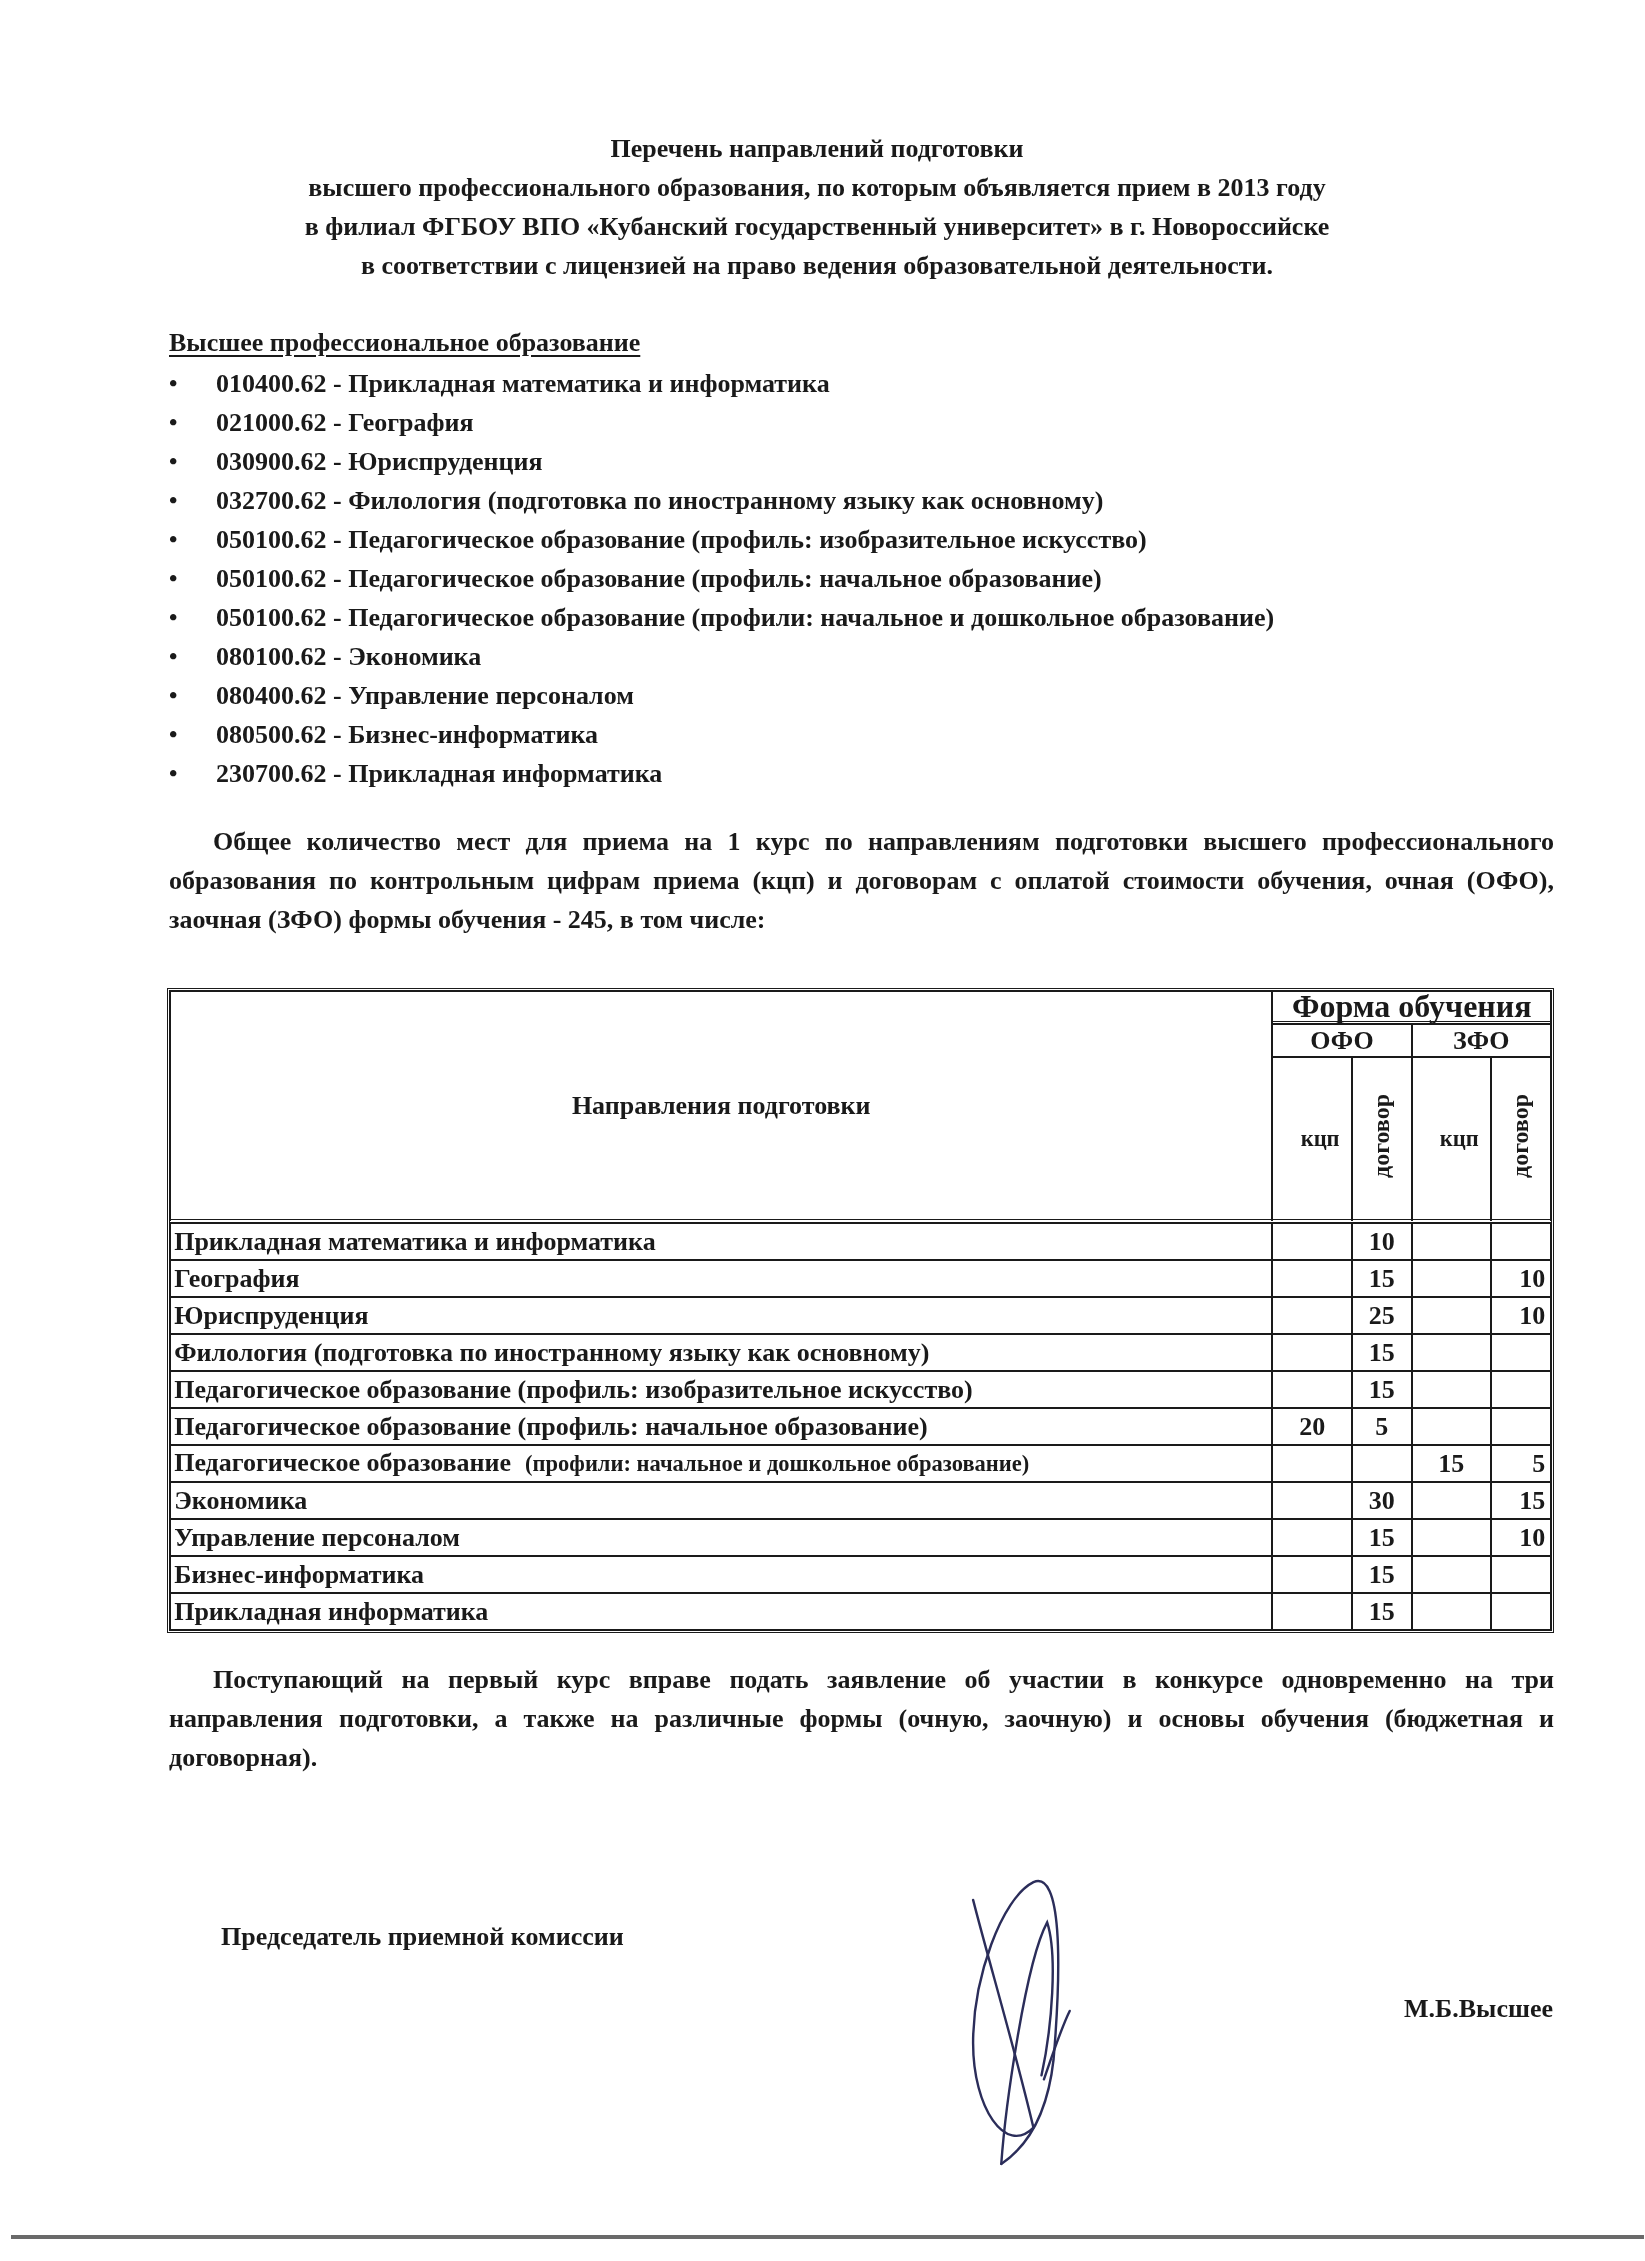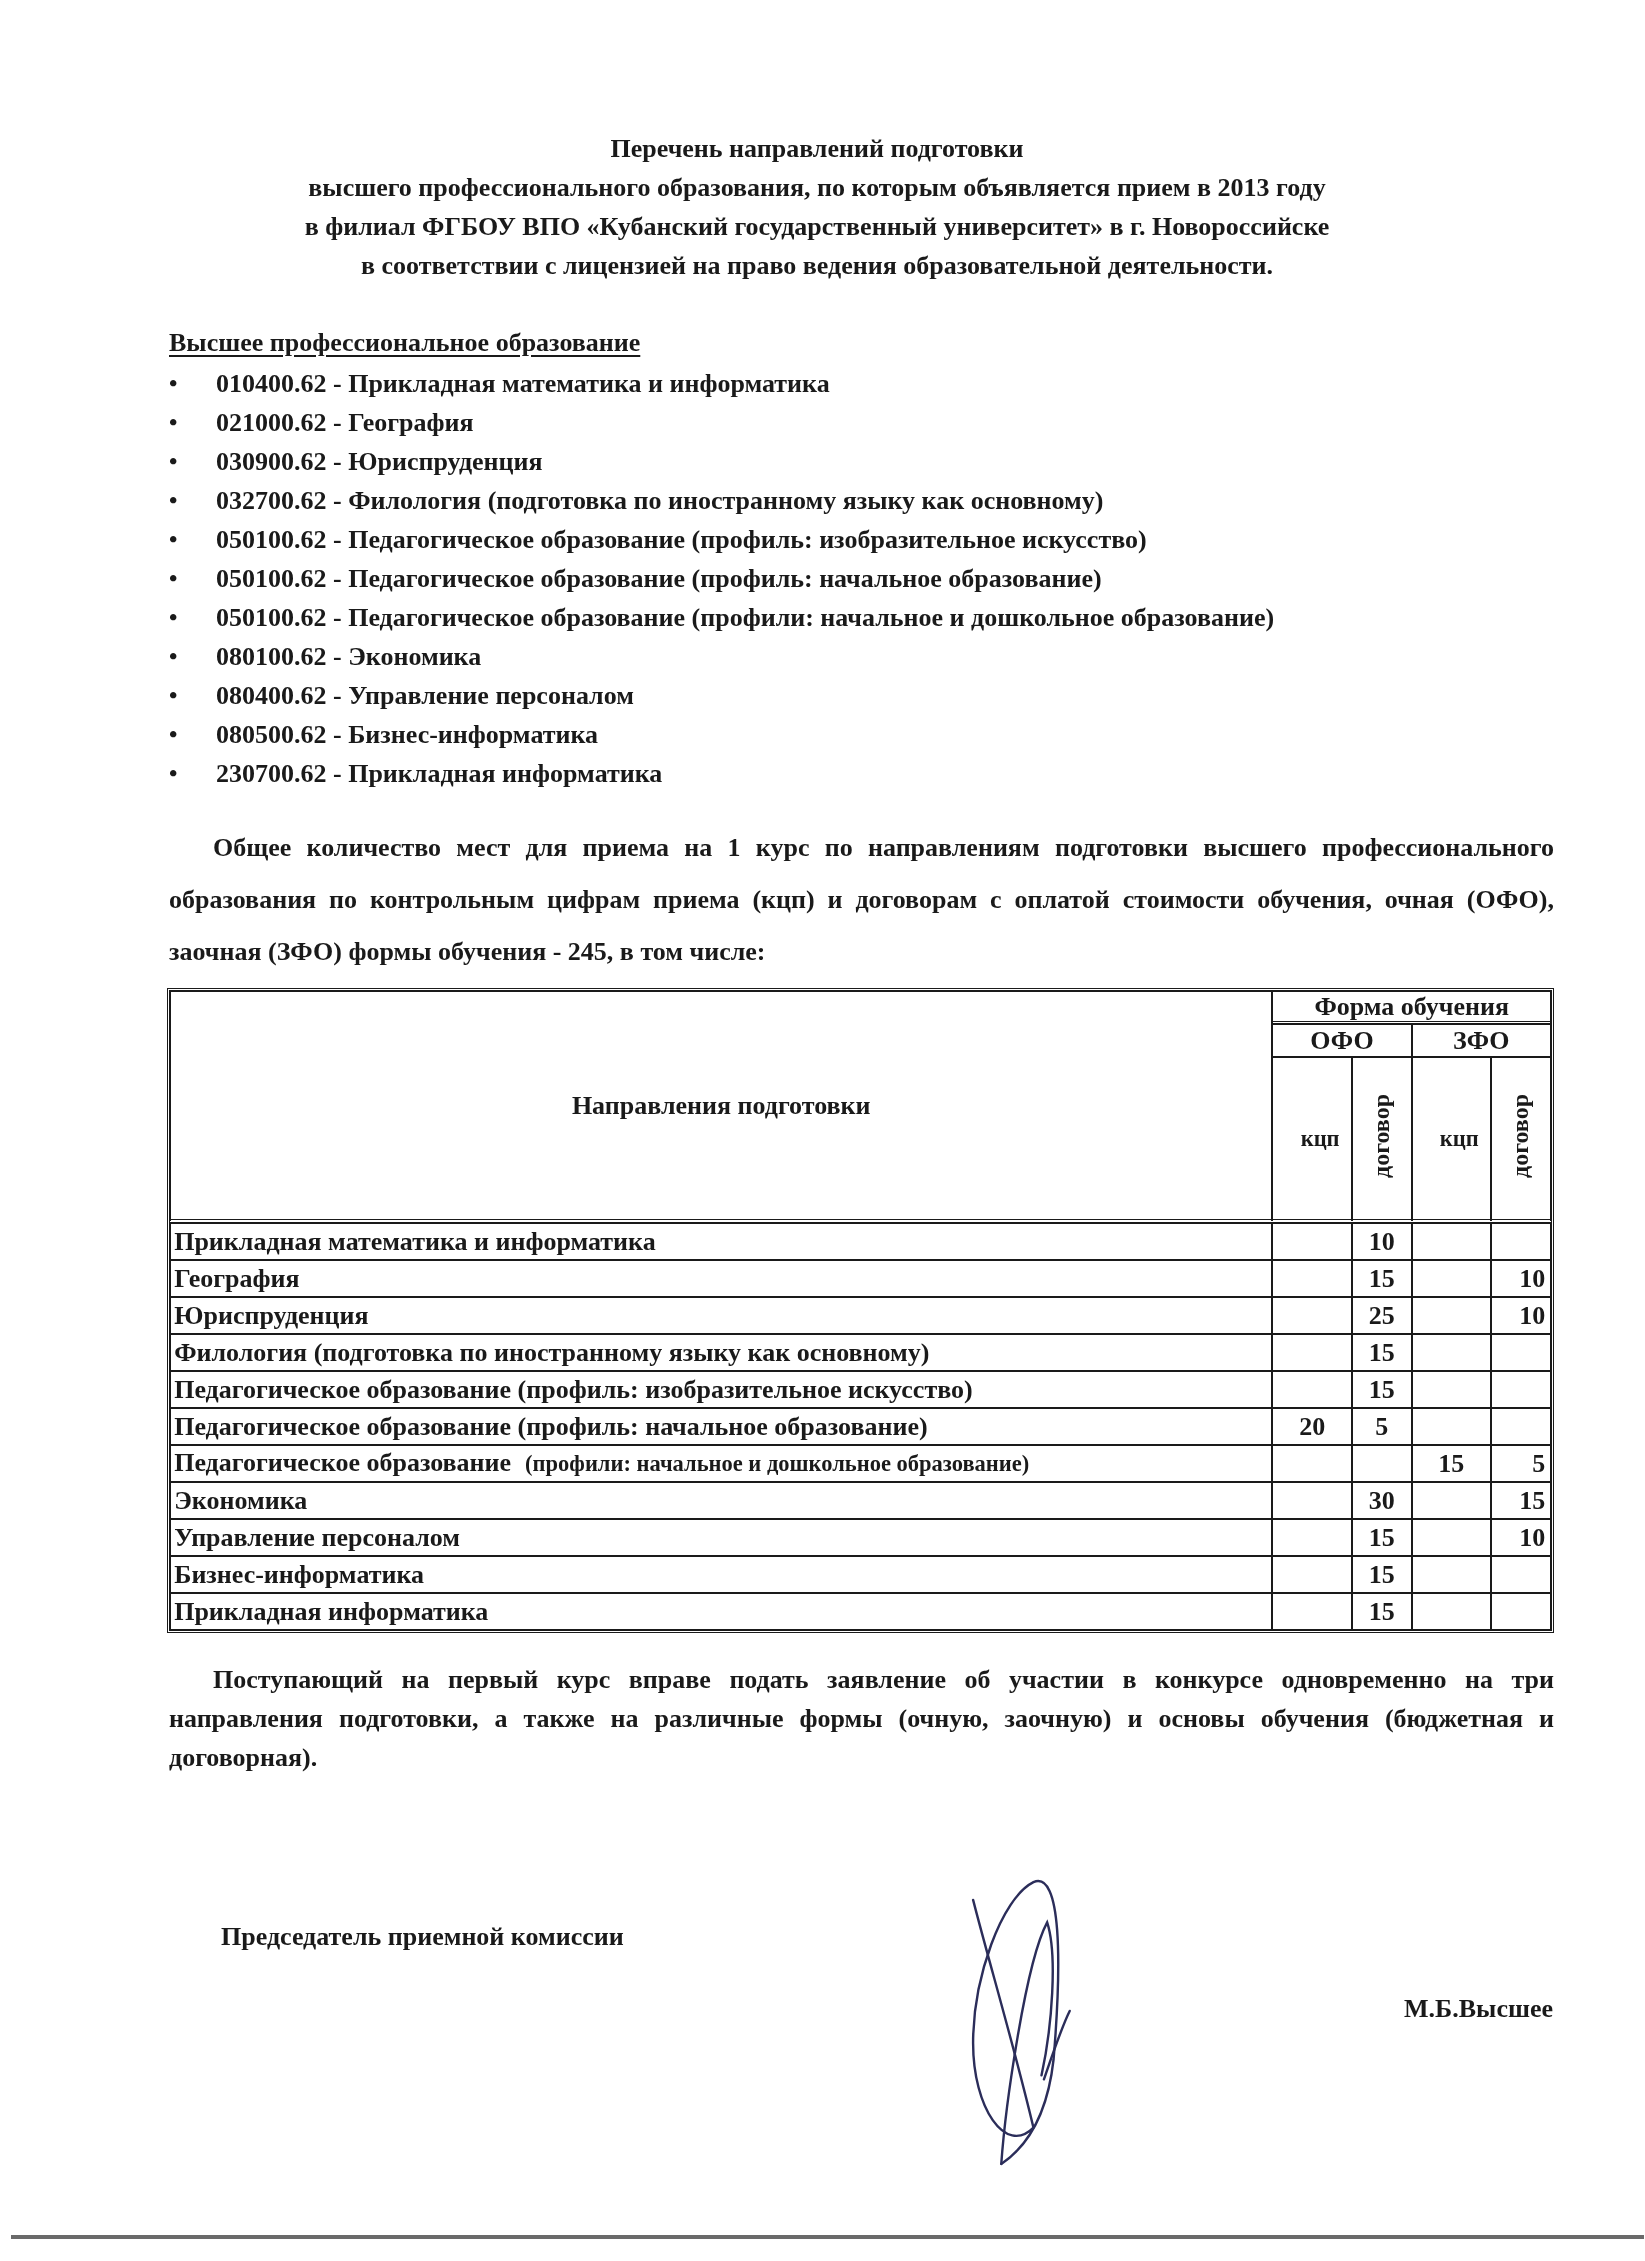--- a/index.html
+++ b/index.html
@@ -24,35 +24,35 @@
   }
   .program-list li {
     position: relative; padding-left: 47px; height: 39px; line-height: 39px;
     font-weight: bold; font-size: 26px; white-space: nowrap;
   }
   .program-list .bullet {
     position: absolute; left: 0; top: 0; font-size: 24px; line-height: 39px;
   }
   .intro {
     position: absolute; left: 169px; width: 1385px; top: 822px;
-    font-weight: bold; font-size: 26px; line-height: 52px;
+    font-weight: bold; font-size: 26px; line-height: 39px;
     text-align: justify; text-indent: 44px;
   }
   .places-table {
     position: absolute; left: 167px; top: 988px; width: 1387px;
     border-collapse: separate; border-spacing: 0;
     border: 3.2px double #1a1a1a;
     font-weight: bold; font-size: 26px;
   }
   .places-table td, .places-table th {
     border: 1.6px solid #1a1a1a; padding: 0; vertical-align: middle;
   }
   .places-table th { font-weight: bold; }
   .hdr-main { width: 1118px; text-align: center; font-size: 26px; border-bottom: 4px double #1a1a1a !important; }
-  .hdr-form { height: 29px; line-height: 27px; font-size: 26px; text-align: center; border-bottom: 3.2px double #1a1a1a !important; }
+  .hdr-form { height: 29px; line-height: 27px; font-size: 32px; text-align: center; border-bottom: 3.2px double #1a1a1a !important; }
   .hdr-mode { height: 31px; line-height: 29px; font-size: 26px; text-align: center; }
   .hdr-sub { height: 161px; font-size: 22.5px; text-align: center; border-bottom: 4px double #1a1a1a !important; }
   .hdr-sub.kcp { width: 63px; padding-left: 16px; }
   .hdr-sub.dog { width: 60px; }
   .vert {
     display: inline-block; writing-mode: vertical-rl; transform: rotate(180deg);
     font-size: 24px; white-space: nowrap;
   }
   .places-table tbody td { height: 35px; line-height: 32px; }
   .row-label { text-align: left; padding-left: 3.2px !important; font-size: 26px; white-space: nowrap; }

